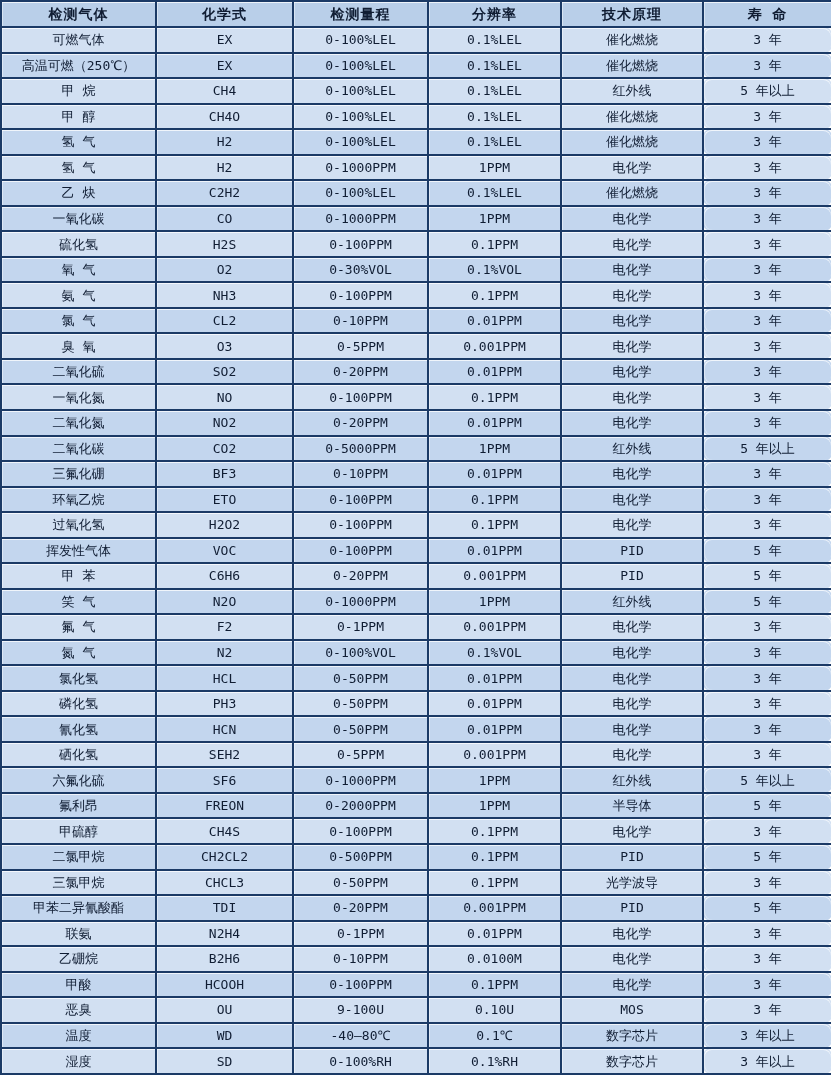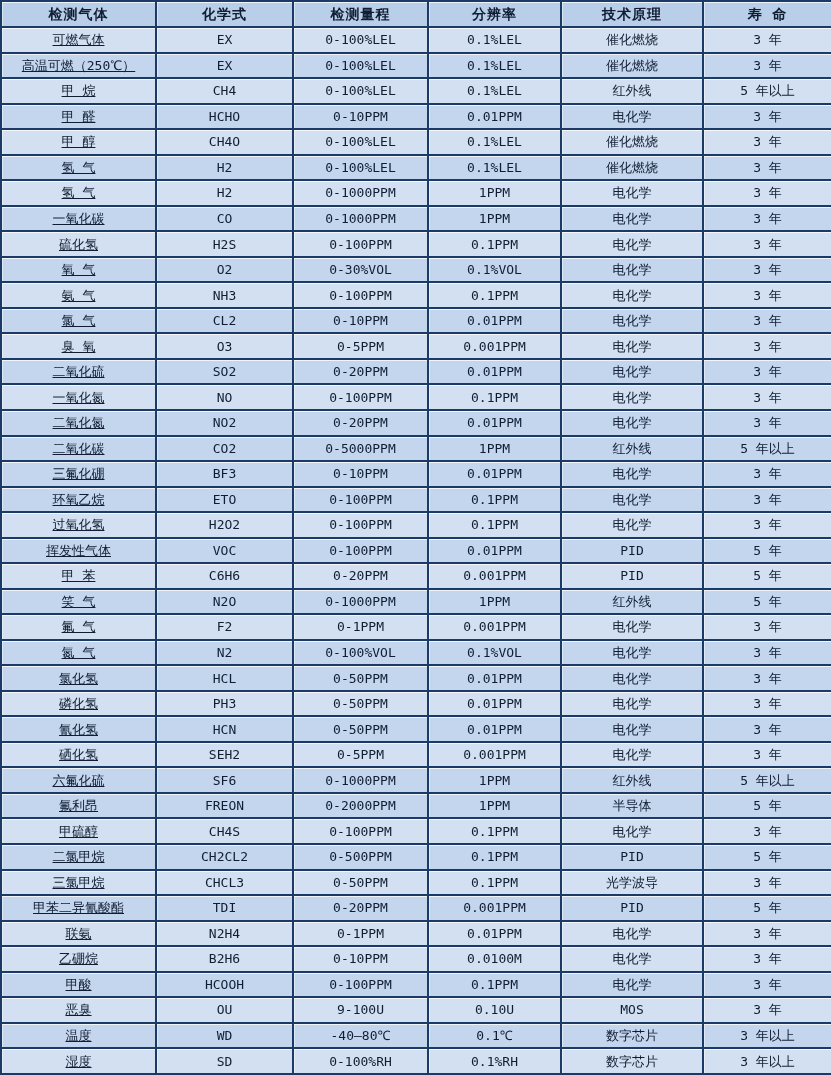--- a/index.html
+++ b/index.html
@@ -23,23 +23,23 @@
   }
   table.spec thead th{
     font-size:14px;font-weight:bold;
     background:#b9cfe9;
     height:24px;
     letter-spacing:1px;
   }
   table.spec tbody tr{height:21px;}
   table.spec tbody tr.odd td{background:#d2e0f2;}
   table.spec tbody tr.even td{background:#c3d6ee;}
-  td.gas-cell{font-size:13.5px;text-decoration:underline;}
+  td.gas-cell{font-size:13.5px;}
   td.principle-cell{font-size:13.5px;}
-  td.lifespan-cell{font-size:13px;}
+  td.lifespan-cell{font-size:13px;border-radius:8px;}
 </style>
 </head>
 <body>
 
 <div id="app">
   <table class="spec">
     <colgroup>
       <col style="width:155px">
         <col style="width:137px">
         <col style="width:135px">
@@ -75,28 +75,20 @@
           <td class="lifespan-cell">3 年</td>
         </tr>
         <tr class="odd">
           <td class="gas-cell">甲 烷</td>
           <td class="formula-cell">CH4</td>
           <td class="range-cell">0-100%LEL</td>
           <td class="resolution-cell">0.1%LEL</td>
           <td class="principle-cell">红外线</td>
           <td class="lifespan-cell">5 年以上</td>
         </tr>
-        <tr class="even">
-          <td class="gas-cell">甲 醛</td>
-          <td class="formula-cell">HCHO</td>
-          <td class="range-cell">0-10PPM</td>
-          <td class="resolution-cell">0.01PPM</td>
-          <td class="principle-cell">电化学</td>
-          <td class="lifespan-cell">3 年</td>
-        </tr>
         <tr class="odd">
           <td class="gas-cell">甲 醇</td>
           <td class="formula-cell">CH4O</td>
           <td class="range-cell">0-100%LEL</td>
           <td class="resolution-cell">0.1%LEL</td>
           <td class="principle-cell">催化燃烧</td>
           <td class="lifespan-cell">3 年</td>
         </tr>
         <tr class="even">
           <td class="gas-cell">氢 气</td>
@@ -105,20 +97,28 @@
           <td class="resolution-cell">0.1%LEL</td>
           <td class="principle-cell">催化燃烧</td>
           <td class="lifespan-cell">3 年</td>
         </tr>
         <tr class="odd">
           <td class="gas-cell">氢 气</td>
           <td class="formula-cell">H2</td>
           <td class="range-cell">0-1000PPM</td>
           <td class="resolution-cell">1PPM</td>
           <td class="principle-cell">电化学</td>
+          <td class="lifespan-cell">3 年</td>
+        </tr>
+        <tr class="even">
+          <td class="gas-cell">乙 炔</td>
+          <td class="formula-cell">C2H2</td>
+          <td class="range-cell">0-100%LEL</td>
+          <td class="resolution-cell">0.1%LEL</td>
+          <td class="principle-cell">催化燃烧</td>
           <td class="lifespan-cell">3 年</td>
         </tr>
         <tr class="even">
           <td class="gas-cell">一氧化碳</td>
           <td class="formula-cell">CO</td>
           <td class="range-cell">0-1000PPM</td>
           <td class="resolution-cell">1PPM</td>
           <td class="principle-cell">电化学</td>
           <td class="lifespan-cell">3 年</td>
         </tr>

